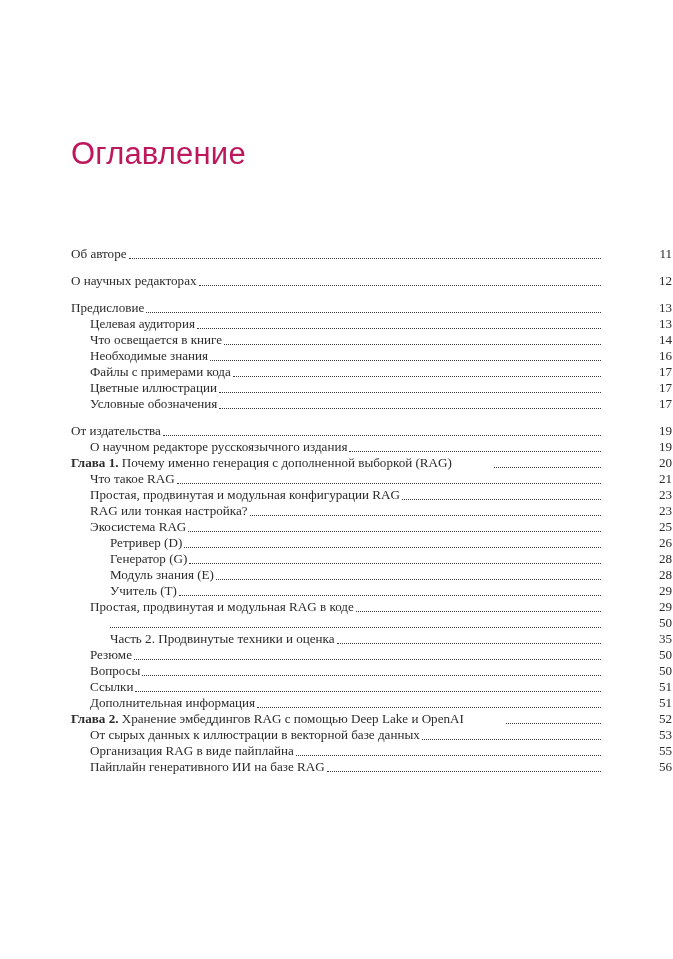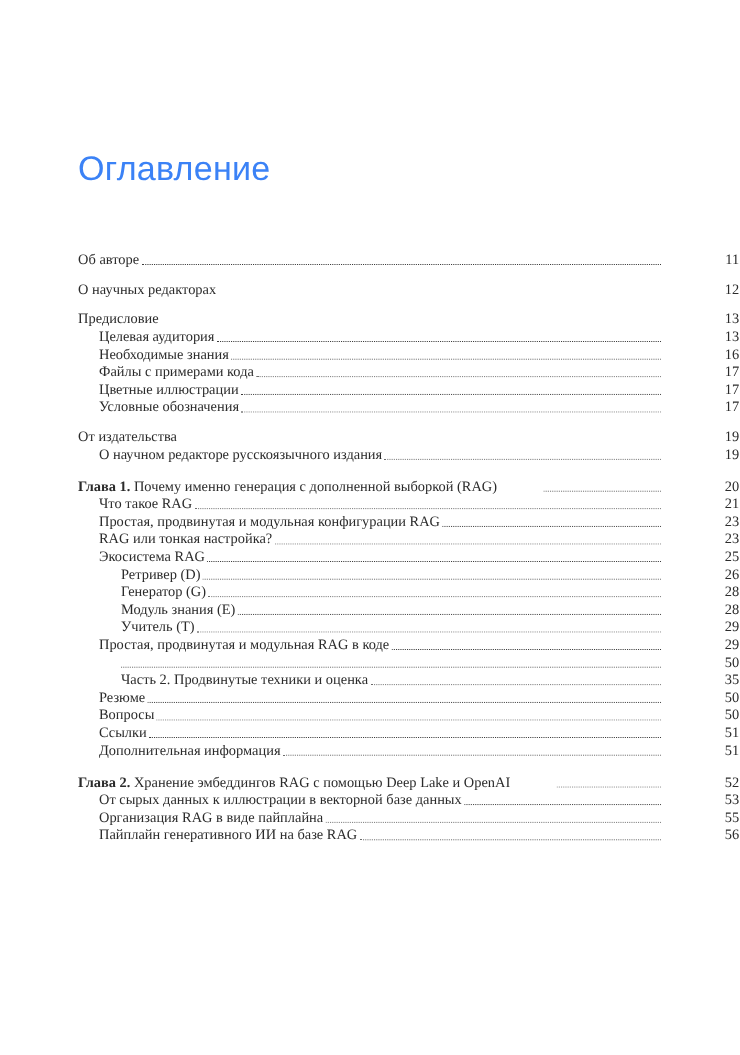--- a/index.html
+++ b/index.html
@@ -23,29 +23,29 @@
   }
   
   #toc-title {
     position: absolute;
     left: 71px;
     top: 138px;
     font-family: "Liberation Sans", sans-serif;
     font-size: 31px;
     font-weight: 400;
     letter-spacing: 0.2px;
-    color: #3b82f6;
+    color: #be185d;
     line-height: 1;
     white-space: nowrap;
   }
   
   #toc-list {
     position: absolute;
     left: 0;
-    top: 228px;
+    top: 246px;
     width: 673px;
   }
   .entry {
     position: relative;
     display: flex;
     align-items: baseline;
     font-size: 13.1px;
     line-height: 16px;
     height: 16px;
     padding-right: 72px;   
@@ -79,22 +79,22 @@
     text-align: right;
     padding-right: 1px;
     flex: 0 0 auto;
   }
   
   .lvl1 { padding-left: 71px; }
   .lvl2 { padding-left: 90px; align-items: center; }
   .lvl3 { padding-left: 110px; }
 
   
-  .entry.gap-before { margin-top: 11px; flex-direction: column; }
-  .entry.gap-chapter { margin-top: 13px; gap: 40px; }
+  .entry.gap-before { margin-top: 11px; }
+  .entry.gap-chapter { margin-top: 0; gap: 40px; }
 
   .chapter-num { font-weight: 700; }
 </style>
 </head>
 <body>
 
 <div id="page">
 
   <div id="toc-title">Оглавление</div>
 
@@ -113,20 +113,25 @@
         <span class="label"><span>Предисловие</span></span>
         <span class="leader"></span>
         <span class="page">13</span>
       </div>
       <div class="entry lvl2">
         <span class="label"><span>Целевая аудитория</span></span>
         <span class="leader"></span>
         <span class="page">13</span>
       </div>
       <div class="entry lvl2">
+        <span class="label"><span>Что освещается в книге</span></span>
+        <span class="leader"></span>
+        <span class="page">14</span>
+      </div>
+      <div class="entry lvl2">
         <span class="label"><span>Необходимые знания</span></span>
         <span class="leader"></span>
         <span class="page">16</span>
       </div>
       <div class="entry lvl2">
         <span class="label"><span>Файлы с примерами кода</span></span>
         <span class="leader"></span>
         <span class="page">17</span>
       </div>
       <div class="entry lvl2">

